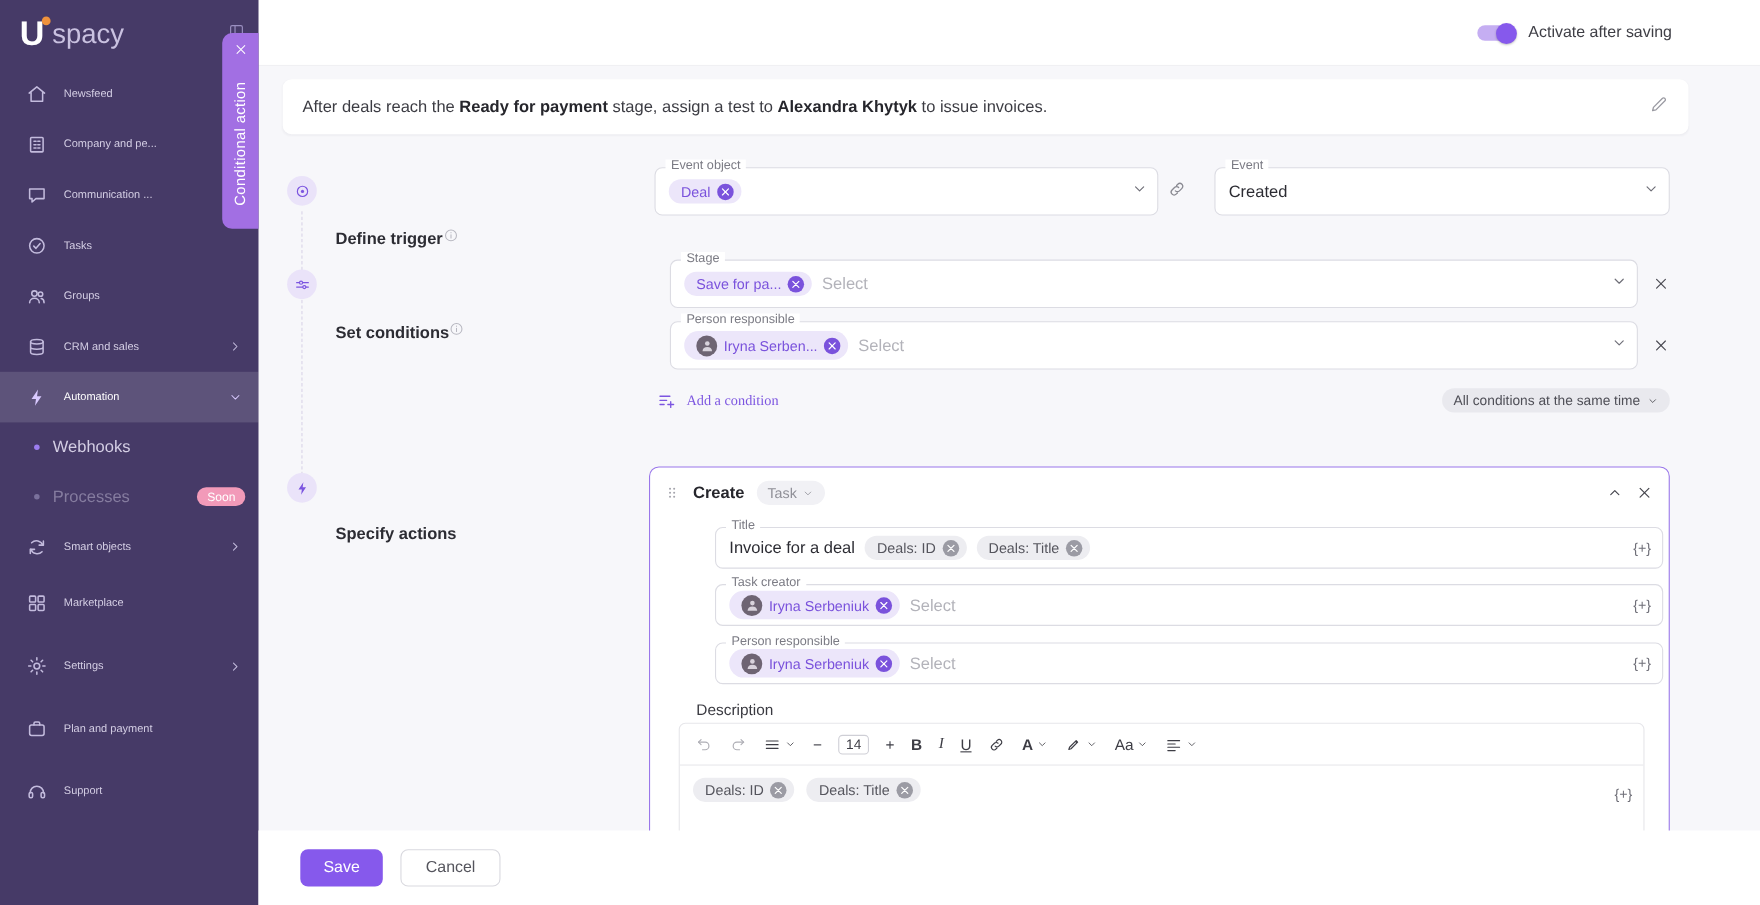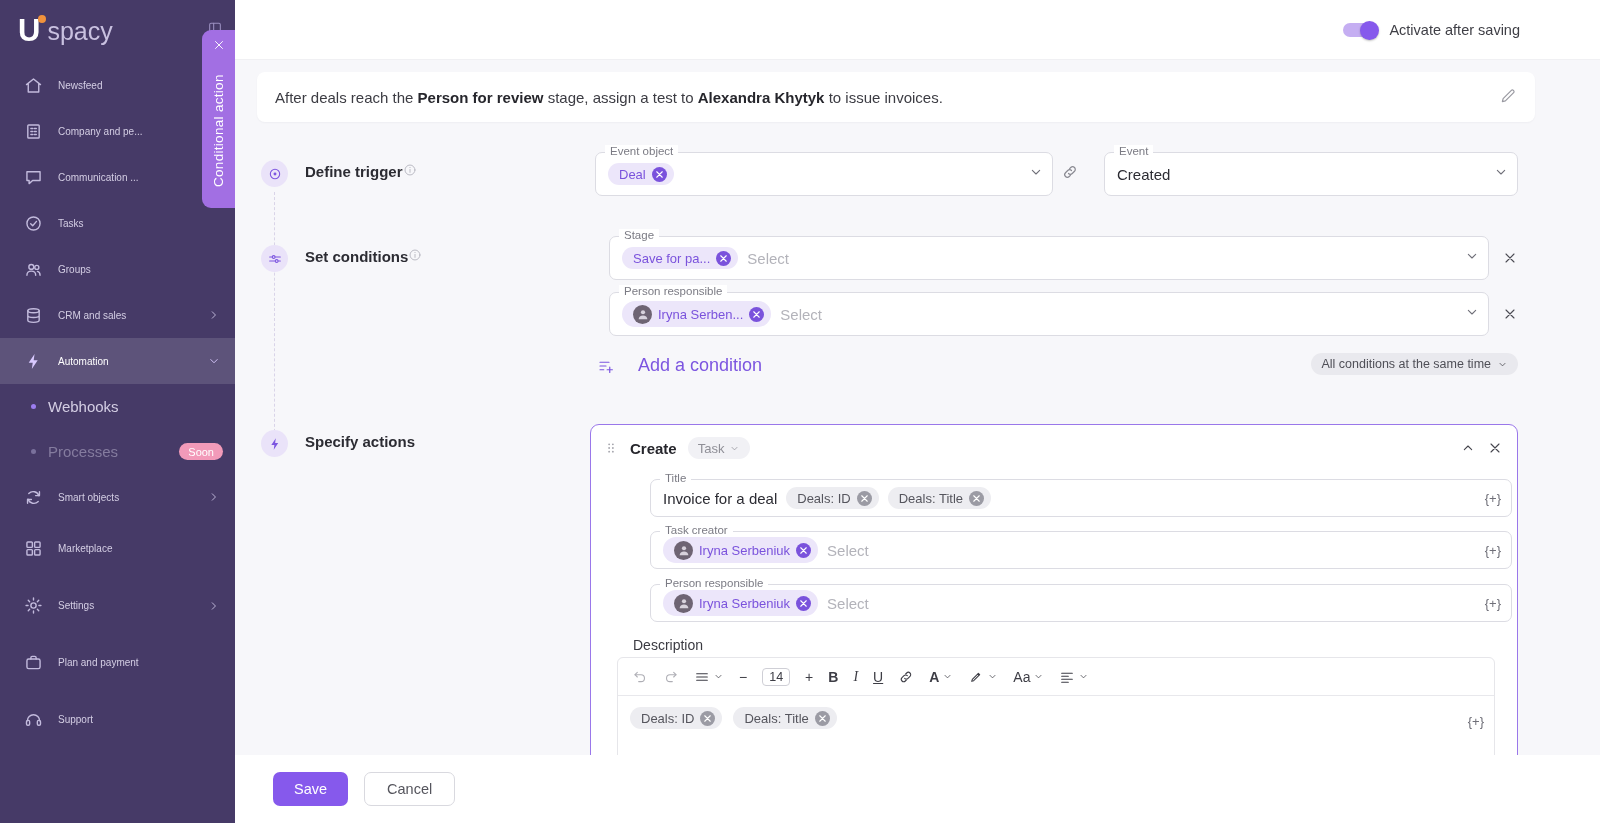--- a/index.html
+++ b/index.html
@@ -66,21 +66,21 @@
             box-shadow:0 1px 2px rgba(25,25,60,.04); z-index:4; }
   .banner b { color:#26262c; }
   .edit-btn { margin-left:auto; color:#9a9aa2; cursor:pointer; }
 
   
   .dash-line { position:absolute; left:274px; top:192px; height:250px;
                border-left:1px dashed #d9d4e8; z-index:1; }
   .step-icon { position:absolute; width:27px; height:27px; border-radius:50%;
                background:#eae3f9; color:#7c55e0; display:flex; align-items:center;
                justify-content:center; z-index:2; }
-  .step-head { position:absolute; display:flex; align-items:flex-start; z-index:2; }
+  .step-head { position:absolute; display:flex; align-items:flex-end; z-index:2;margin-top:44px; }
   .step-label { font-size:15px; font-weight:700; color:#2c2c33; }
   .info-ic { color:#b6b6bf; }
 
   
   .field { position:relative; height:44px; border:1px solid #dcdce3; border-radius:7px;
            background:#fff; display:flex; align-items:center; gap:9px;
            padding:0 34px 0 12px;margin-left:17px; }
   .float-label { position:absolute; top:-8px; left:9px; background:#fff; padding:0 5px;
                  font-size:11.5px; color:#7b7b84; white-space:nowrap; }
   .dd-caret { position:absolute; right:8px; top:50%; transform:translateY(-50%); color:#6f6f78; }
@@ -103,21 +103,21 @@
                     display:flex; align-items:center; gap:8px; z-index:2; }
   .f-event-obj { width:458px; } .f-event { flex:1; }
   .link-ic { color:#8a8a92; flex:none; }
 
   
   .cond-row { position:absolute; left:592px; width:926px; height:44px;
               display:flex; align-items:center; z-index:2; }
   .cond-field { flex:1; }
   .row-x { margin-left:13px; color:#4a4a52; cursor:pointer; display:flex; }
   .add-cond { position:absolute; left:597px; top:355px; display:flex; align-items:center;
-              gap:23px; color:#7c55e0; font-size:18px; cursor:pointer; z-index:2; }
+              gap:9px; color:#7c55e0; font-size:13px; cursor:pointer; z-index:2;font-family:Liberation Serif, serif; }
   .logic-pill { position:absolute; right:82px; top:353px; height:22px; background:#e9e9ee;
                 border-radius:12px; display:flex; align-items:center; gap:6px;
                 padding:0 10px; font-size:12.5px; color:#4f4f57; cursor:pointer; z-index:2; }
   .logic-pill .ic11 { color:#3f3f46; }
 
   
   .card { position:absolute; left:590px; top:424px; width:928px; height:400px;
           background:#fff; border:1px solid #9a77ea; border-radius:9px; z-index:3; }
   .card-head { display:flex; align-items:center; gap:11px; padding:12px 14px 0 12px; }
   .drag-handle { color:#a5a5ad; cursor:grab; display:flex; }
@@ -405,21 +405,21 @@
   <div class="activate">
     <span class="switch">
       <span class="switch-thumb"></span>
     </span>
     <span>Activate after saving</span>
   </div>
 </div>
 
 <div class="banner">
   <span>
-    <span>After deals reach the </span><b>Person for review</b><span> stage, assign a test to </span><b>Alexandra Khytyk</b><span> to issue invoices.</span>
+    <span>After deals reach the </span><b>Ready for payment</b><span> stage, assign a test to </span><b>Alexandra Khytyk</b><span> to issue invoices.</span>
   </span>
   <span class="edit-btn"><svg class="ic ic18">
         <use href="#i-pencil"></use>
       </svg></span>
 </div>
 
 <div class="dash-line"></div>
 
 <span class="step-icon" style="left:261px; top:160px;">
     <svg class="ic ic16">

